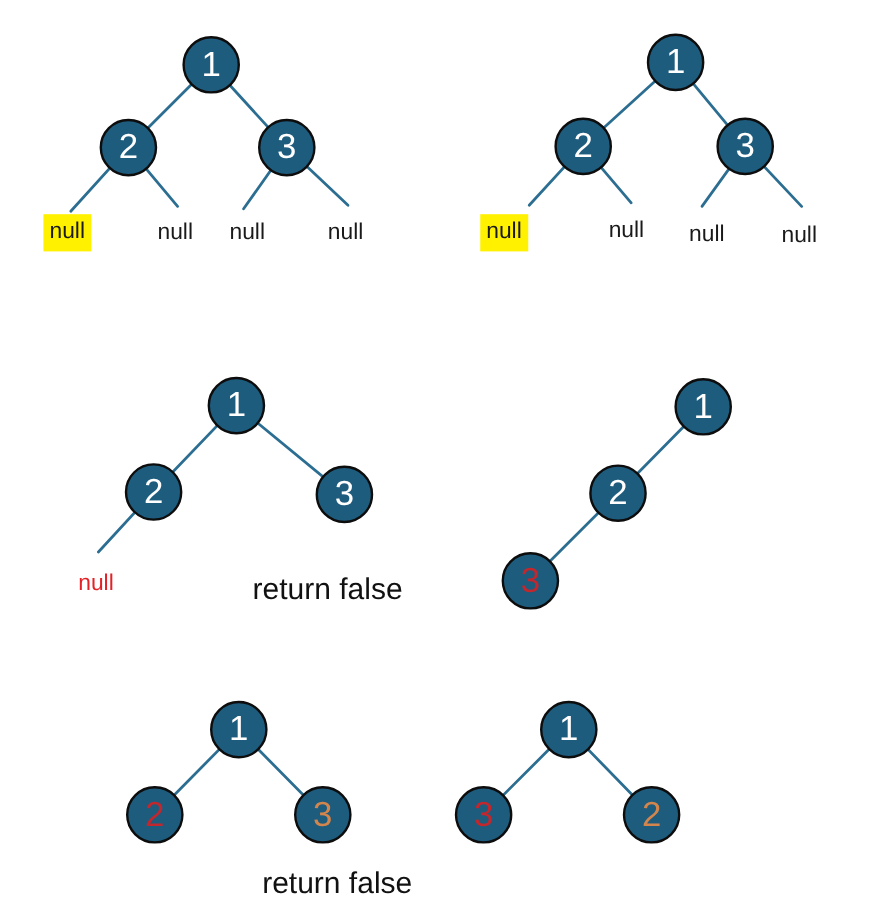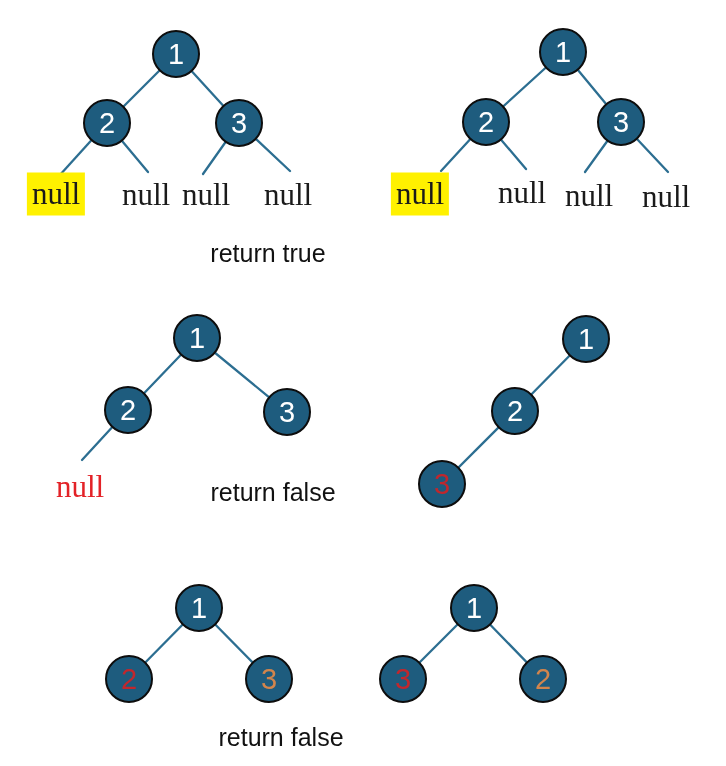--- a/index.html
+++ b/index.html
@@ -24,23 +24,22 @@
     transform:translate(-50%,-50%);
   }
   .node-label{
     font-size:29px;line-height:1;color:#ffffff;
   }
   .node-label.red{color:#c1272d;}
   .node-label.orange{color:#d2854c;}
   .null-text{
     position:absolute;z-index:2;
     transform:translate(-50%,-50%);
-    font-size:31px;line-height:1;color:#1a1a1a;
+    font-size:19px;line-height:1;color:#1a1a1a;
     white-space:nowrap;
-    font-family:Liberation Serif, serif;
   }
   .null-text.highlight{
     background:#fff100;
     padding:5px 5px 7px 5px;
   }
   .null-text.red{color:#e32227;}
   .caption{
     position:absolute;z-index:2;
     transform:translate(-50%,-50%);
     font-size:25px;color:#111111;
@@ -105,21 +104,20 @@
     <span class="node-label">2</span>
   </div>
   <div class="node" style="left:621px;top:122px">
     <span class="node-label">3</span>
   </div>
   <div class="null-text highlight" style="left:420px;top:194px">null</div>
   <div class="null-text" style="left:522px;top:192px">null</div>
   <div class="null-text" style="left:589px;top:195px">null</div>
   <div class="null-text" style="left:666px;top:196px">null</div>
 
-  <div class="caption" style="left:268px;top:253px">return true</div>
 
   <div class="node" style="left:197px;top:338px">
     <span class="node-label">1</span>
   </div>
   <div class="node" style="left:128px;top:410px">
     <span class="node-label">2</span>
   </div>
   <div class="node" style="left:287px;top:412px">
     <span class="node-label">3</span>
   </div>

